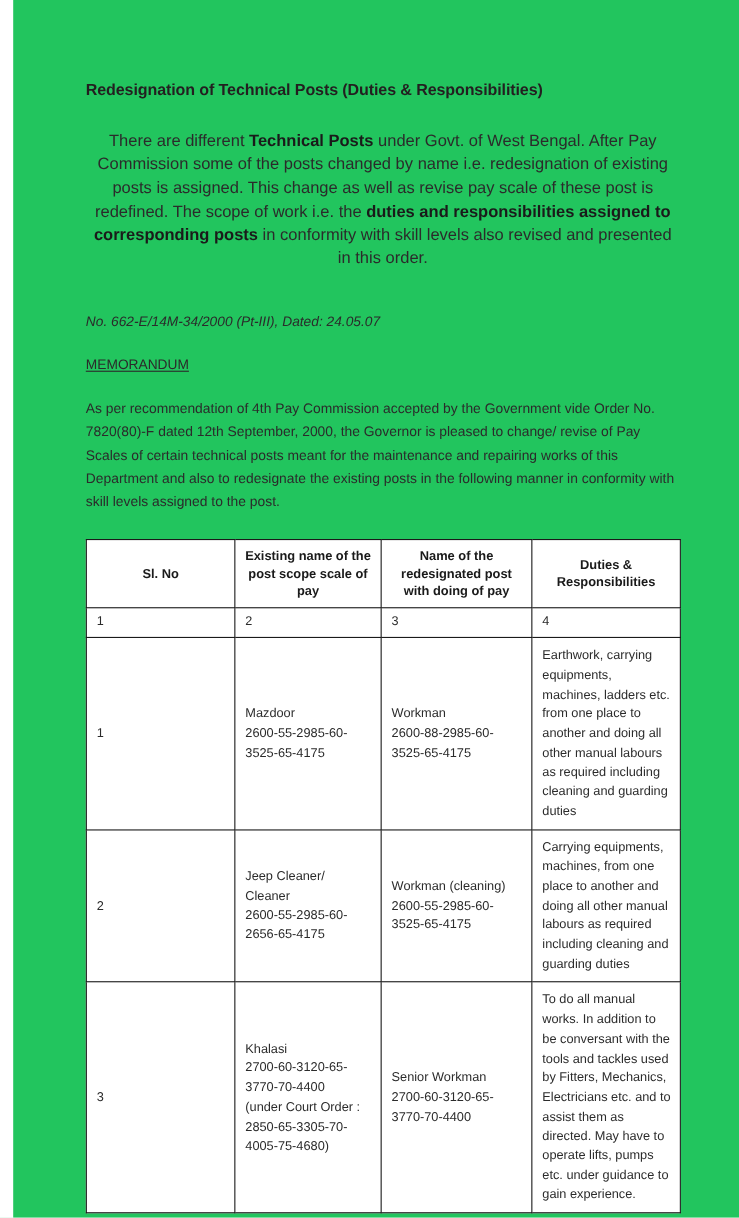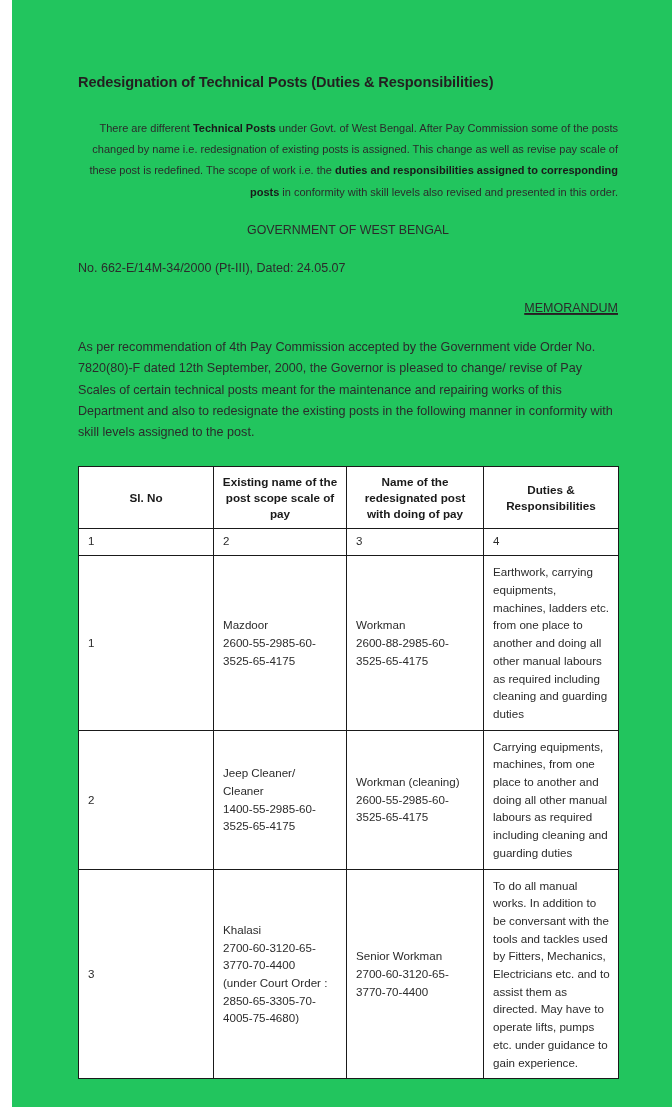--- a/index.html
+++ b/index.html
@@ -28,49 +28,49 @@
     padding-top: 73px;
     font-size: 14.6px;
     font-weight: bold;
     letter-spacing: -0.1px;
     color: #231f20;
     line-height: 1.3;
   }
   .intro-para {
     margin: 0;
     padding-top: 26px;
-    font-size: 11px;
+    font-size: 15px;
     line-height: 21.2px;
     color: #2b2b2b;
-    text-align: right;
+    text-align: center;
   }
   .intro-para b {
     font-weight: bold;
     color: #1a1a1a;
   }
   .gov-block {
     text-align: center;
     font-size: 12.4px;
     line-height: 18.5px;
     color: #2b2b2b;
     padding-top: 18px;
   }
   .gov-block .gov-line {
     display: block;
   }
   .order-no {
     font-size: 12.5px;
     color: #2b2b2b;
     padding-top: 20px;
     line-height: 18px;
+    font-style: italic;
   }
   .memo-wrap {
-    text-align: right;
+    text-align: left;
     padding-top: 21px;
-    text-decoration: underline;
   }
   .memo {
     font-size: 12.5px;
     color: #2b2b2b;
     text-decoration: underline;
     text-underline-offset: 2px;
   }
   .body-para {
     margin: 0;
     padding-top: 21px;
@@ -123,21 +123,20 @@
 </head>
 <body>
 
 <div class="page">
 
   <h1 class="doc-title">Redesignation of Technical Posts (Duties &amp; Responsibilities)</h1>
 
   <p class="intro-para"><span>There are different </span><b>Technical Posts</b><span> under Govt. of West Bengal. After Pay Commission some of the posts changed by name i.e. redesignation of existing posts is assigned. This change as well as revise pay scale of these post is redefined. The scope of work i.e. the </span><b>duties and responsibilities assigned to corresponding posts</b><span> in conformity with skill levels also revised and presented in this order.</span></p>
 
   <div class="gov-block">
-    <span class="gov-line">GOVERNMENT OF WEST BENGAL</span>
   </div>
 
   <div class="order-no">No. 662-E/14M-34/2000 (Pt-III), Dated: 24.05.07</div>
 
   <div class="memo-wrap">
     <span class="memo">MEMORANDUM</span>
   </div>
 
   <p class="body-para">As per recommendation of 4th Pay Commission accepted by the Government vide Order No. 7820(80)-F dated 12th September, 2000, the Governor is pleased to change/ revise of Pay Scales of certain technical posts meant for the maintenance and repairing works of this Department and also to redesignate the existing posts in the following manner in conformity with skill levels assigned to the post.</p>
 
@@ -167,21 +166,21 @@
         <td class="cell-sl">1</td>
         <td class="cell-lines">Mazdoor
 2600-55-2985-60-3525-65-4175</td>
         <td class="cell-lines">Workman
 2600-88-2985-60-3525-65-4175</td>
         <td class="cell-duty">Earthwork, carrying equipments, machines, ladders etc. from one place to another and doing all other manual labours as required including cleaning and guarding duties</td>
       </tr>
       <tr>
         <td class="cell-sl">2</td>
         <td class="cell-lines">Jeep Cleaner/ Cleaner
-1400-55-2985-60-3525-65-4175</td>
+2600-55-2985-60-2656-65-4175</td>
         <td class="cell-lines">Workman (cleaning)
 2600-55-2985-60-3525-65-4175</td>
         <td class="cell-duty">Carrying equipments, machines, from one place to another and doing all other manual labours as required including cleaning and guarding duties</td>
       </tr>
       <tr>
         <td class="cell-sl">3</td>
         <td class="cell-lines">Khalasi
 2700-60-3120-65-3770-70-4400
 (under Court Order : 2850-65-3305-70-4005-75-4680)</td>
         <td class="cell-lines">Senior Workman

